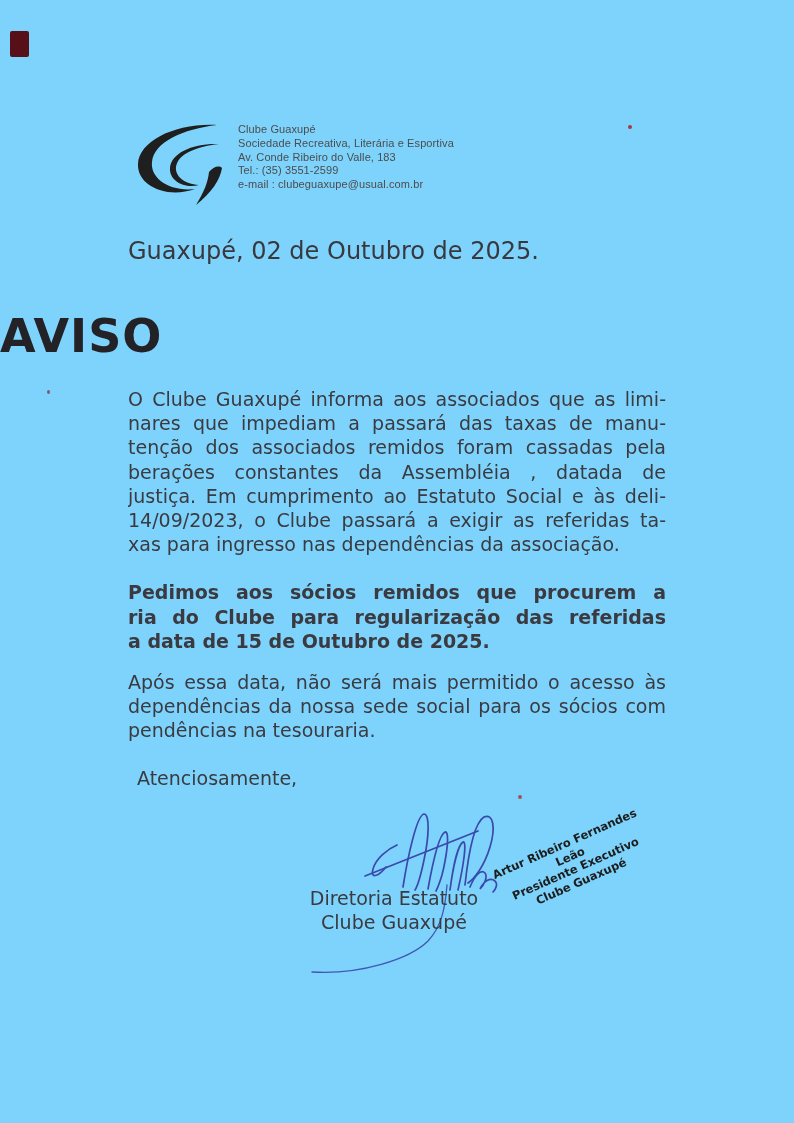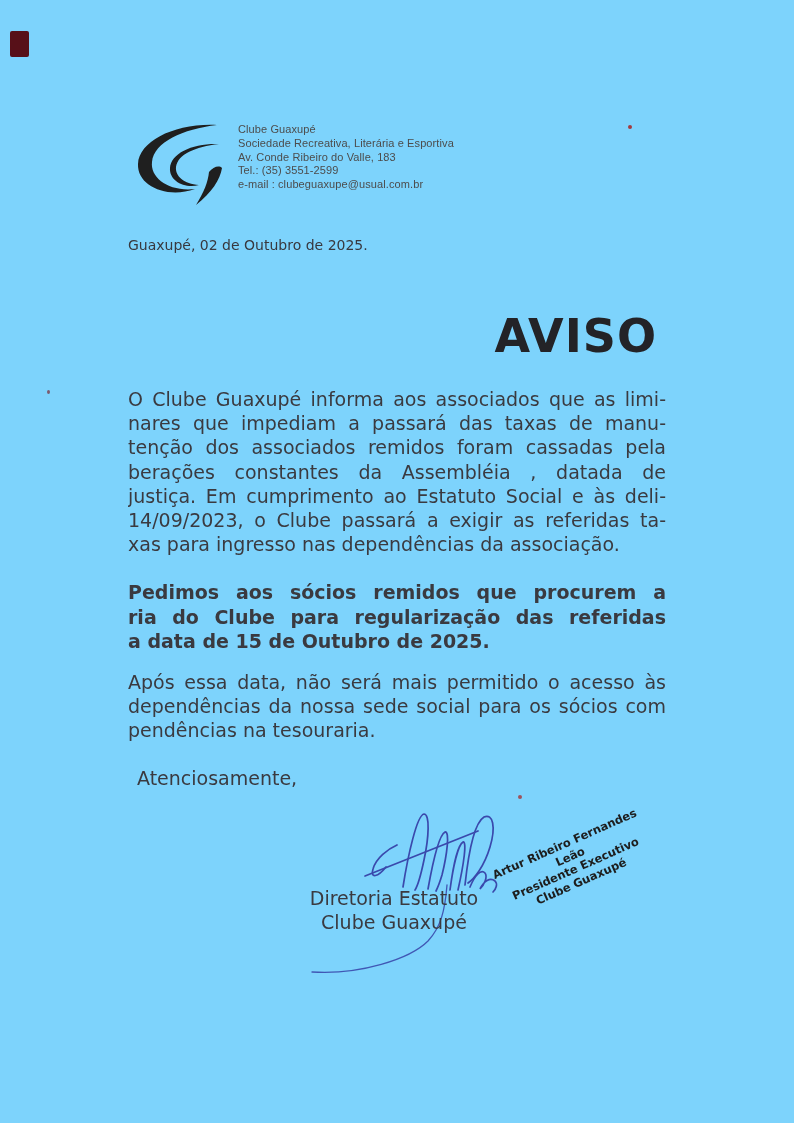--- a/index.html
+++ b/index.html
@@ -8,23 +8,23 @@
 
   
   .corner-mark{position:absolute;left:10px;top:31px;width:19px;height:26px;border-radius:2px;}
   .dot{position:absolute;border-radius:50%;}
 
   
   .logo{position:absolute;left:129px;top:120px;width:104px;height:87px;}
   .lh-text{position:absolute;left:238px;top:123px;font-family:"Liberation Sans",sans-serif;
            font-size:11px;line-height:13.8px;color:#4c4c4c;letter-spacing:0.1px;}
 
-  .dateline{position:absolute;left:128px;top:237px;font-size:14px;color:#38383e;}
+  .dateline{position:absolute;left:128px;top:237px;font-size:24px;color:#38383e;}
 
-  .title{position:absolute;left:12px;top:313px;width:645px;margin:0;text-align:right;
+  .title{position:absolute;left:0;top:313px;width:645px;margin:0;text-align:left;
          font-size:46px;line-height:46px;font-weight:bold;color:#232327;letter-spacing:1px;}
 
   
   .bodytext{position:absolute;left:128px;top:387px;width:538px;font-size:19px;line-height:24.2px;}
   .para{margin:0 0 24px 0;}
   .para:nth-child(2){margin-bottom:17px;font-weight:bold;}
   .jline{height:24.2px;overflow:hidden;text-align:justify;}
   .jline::after{content:"";display:inline-block;width:100%;height:0;}
   .jline.last{text-align:left;}
   .jline.last::after{width:0;}

